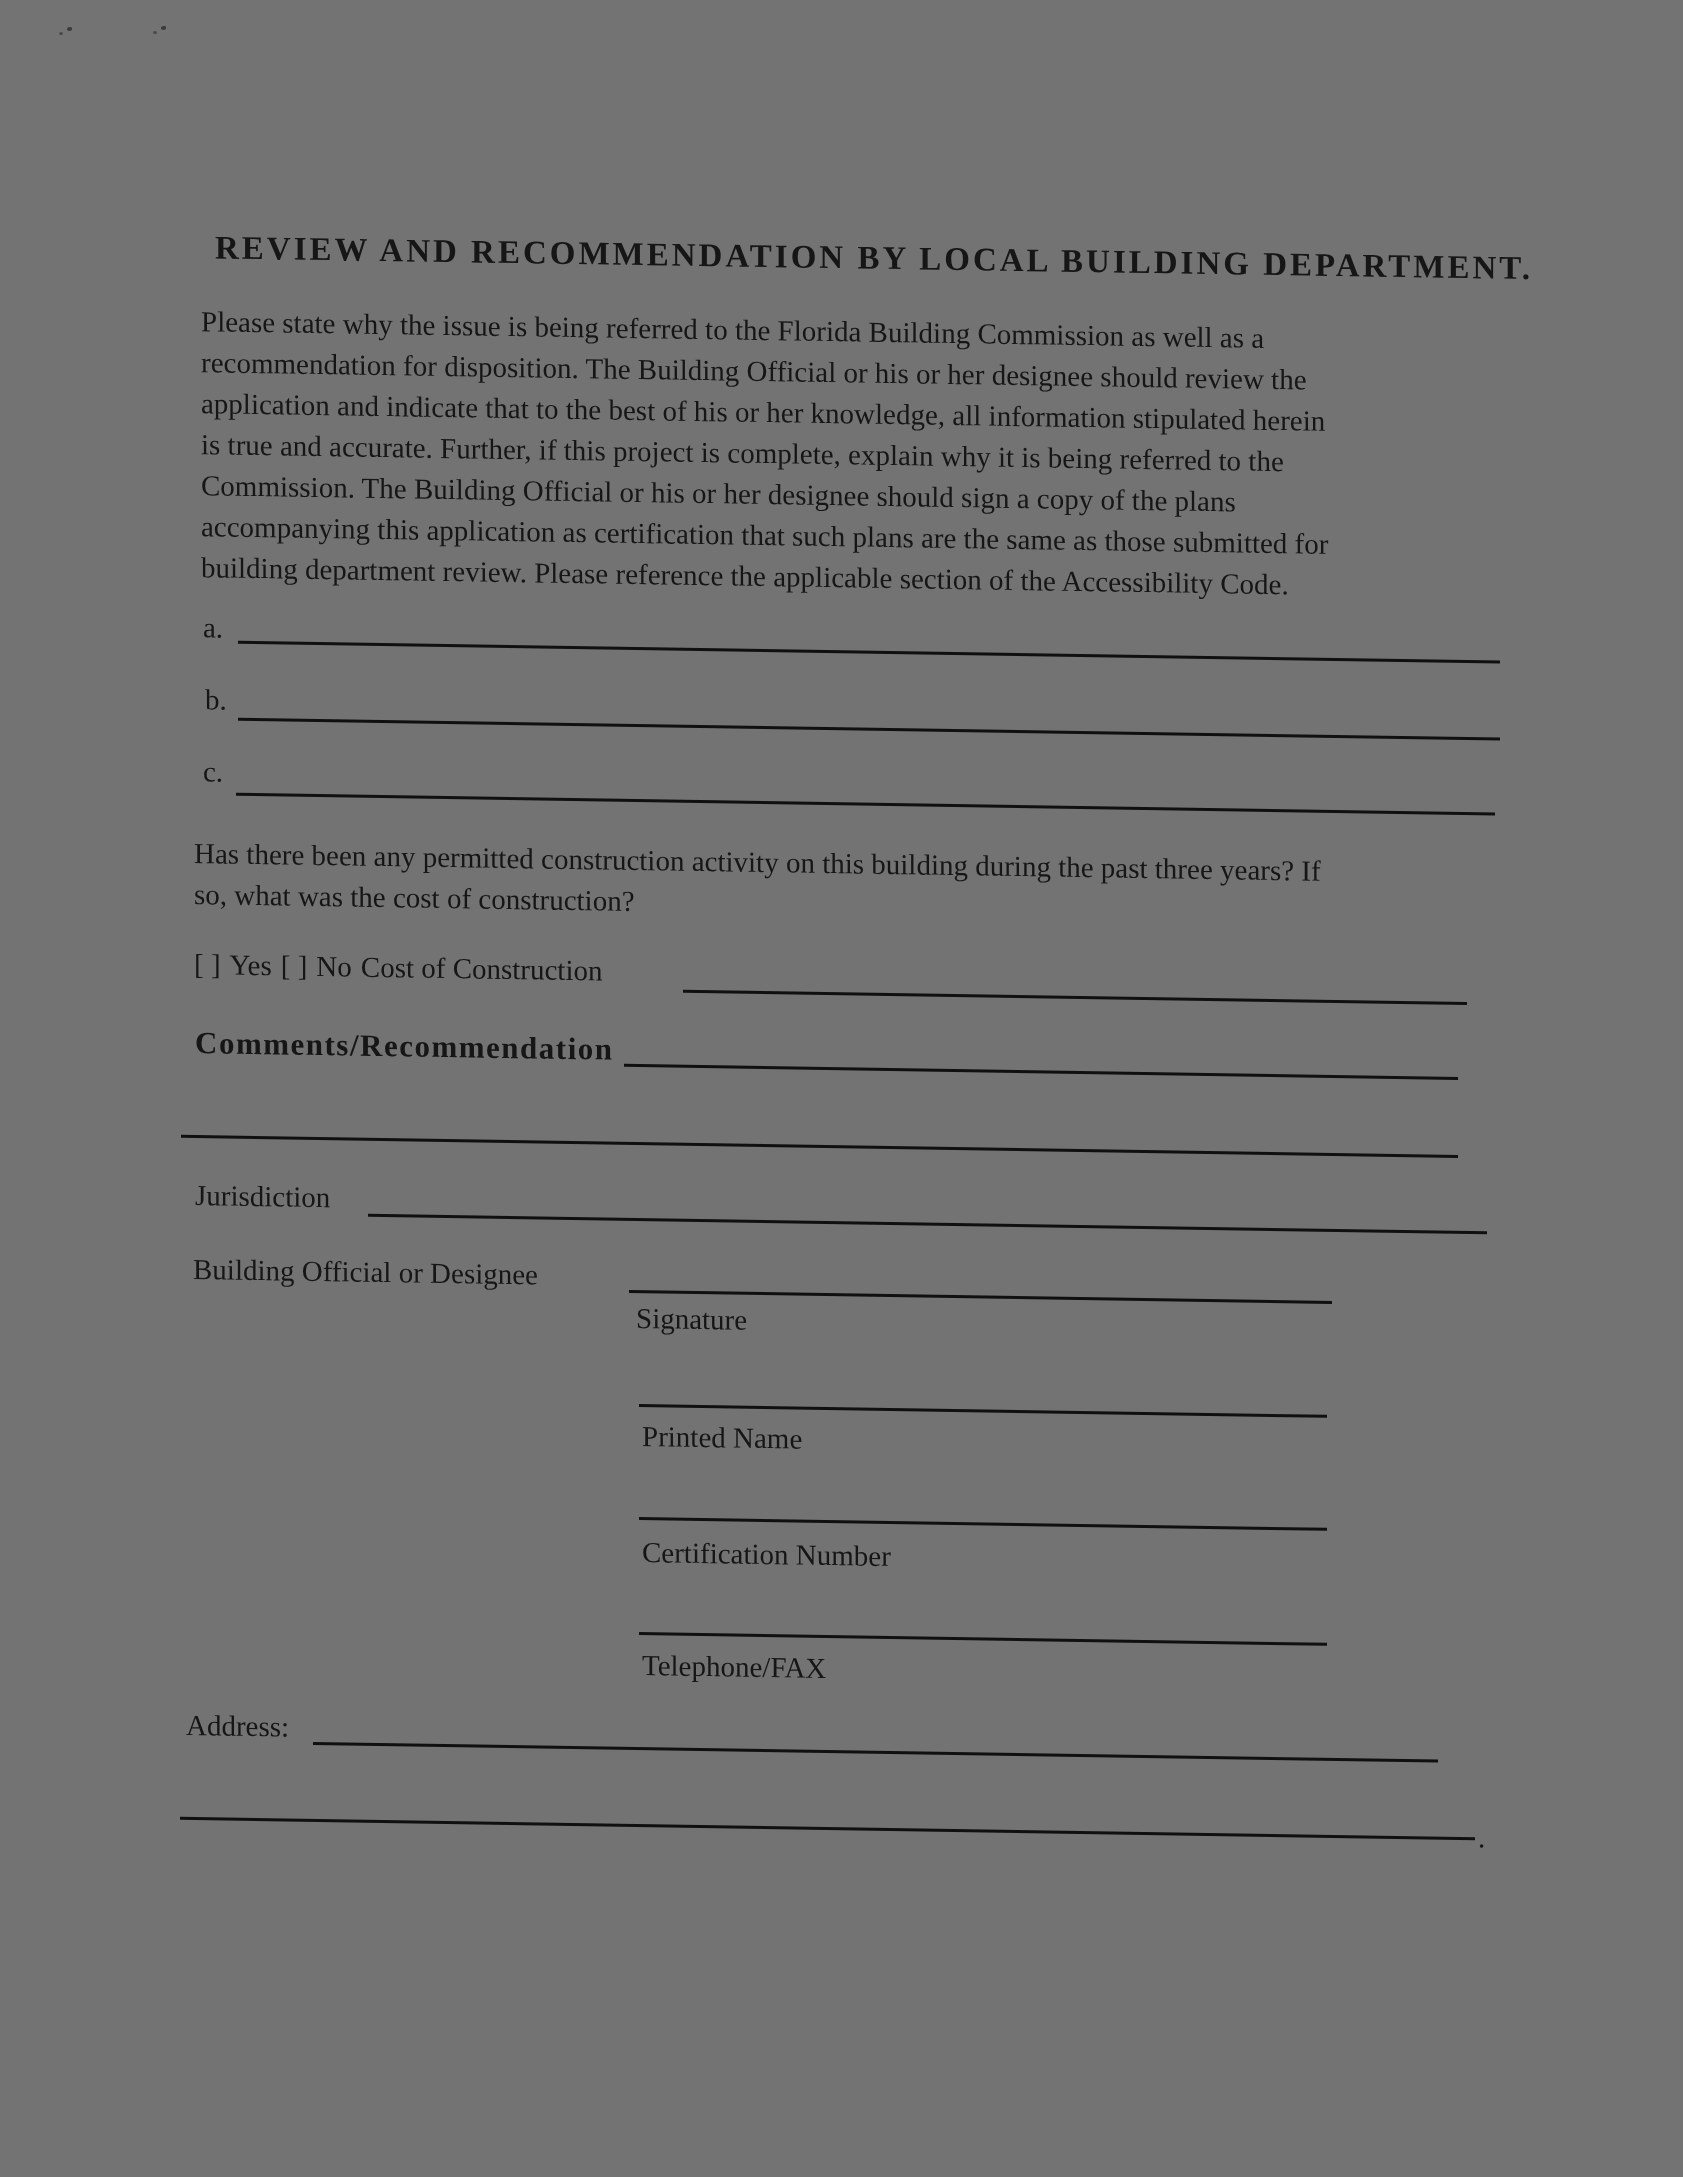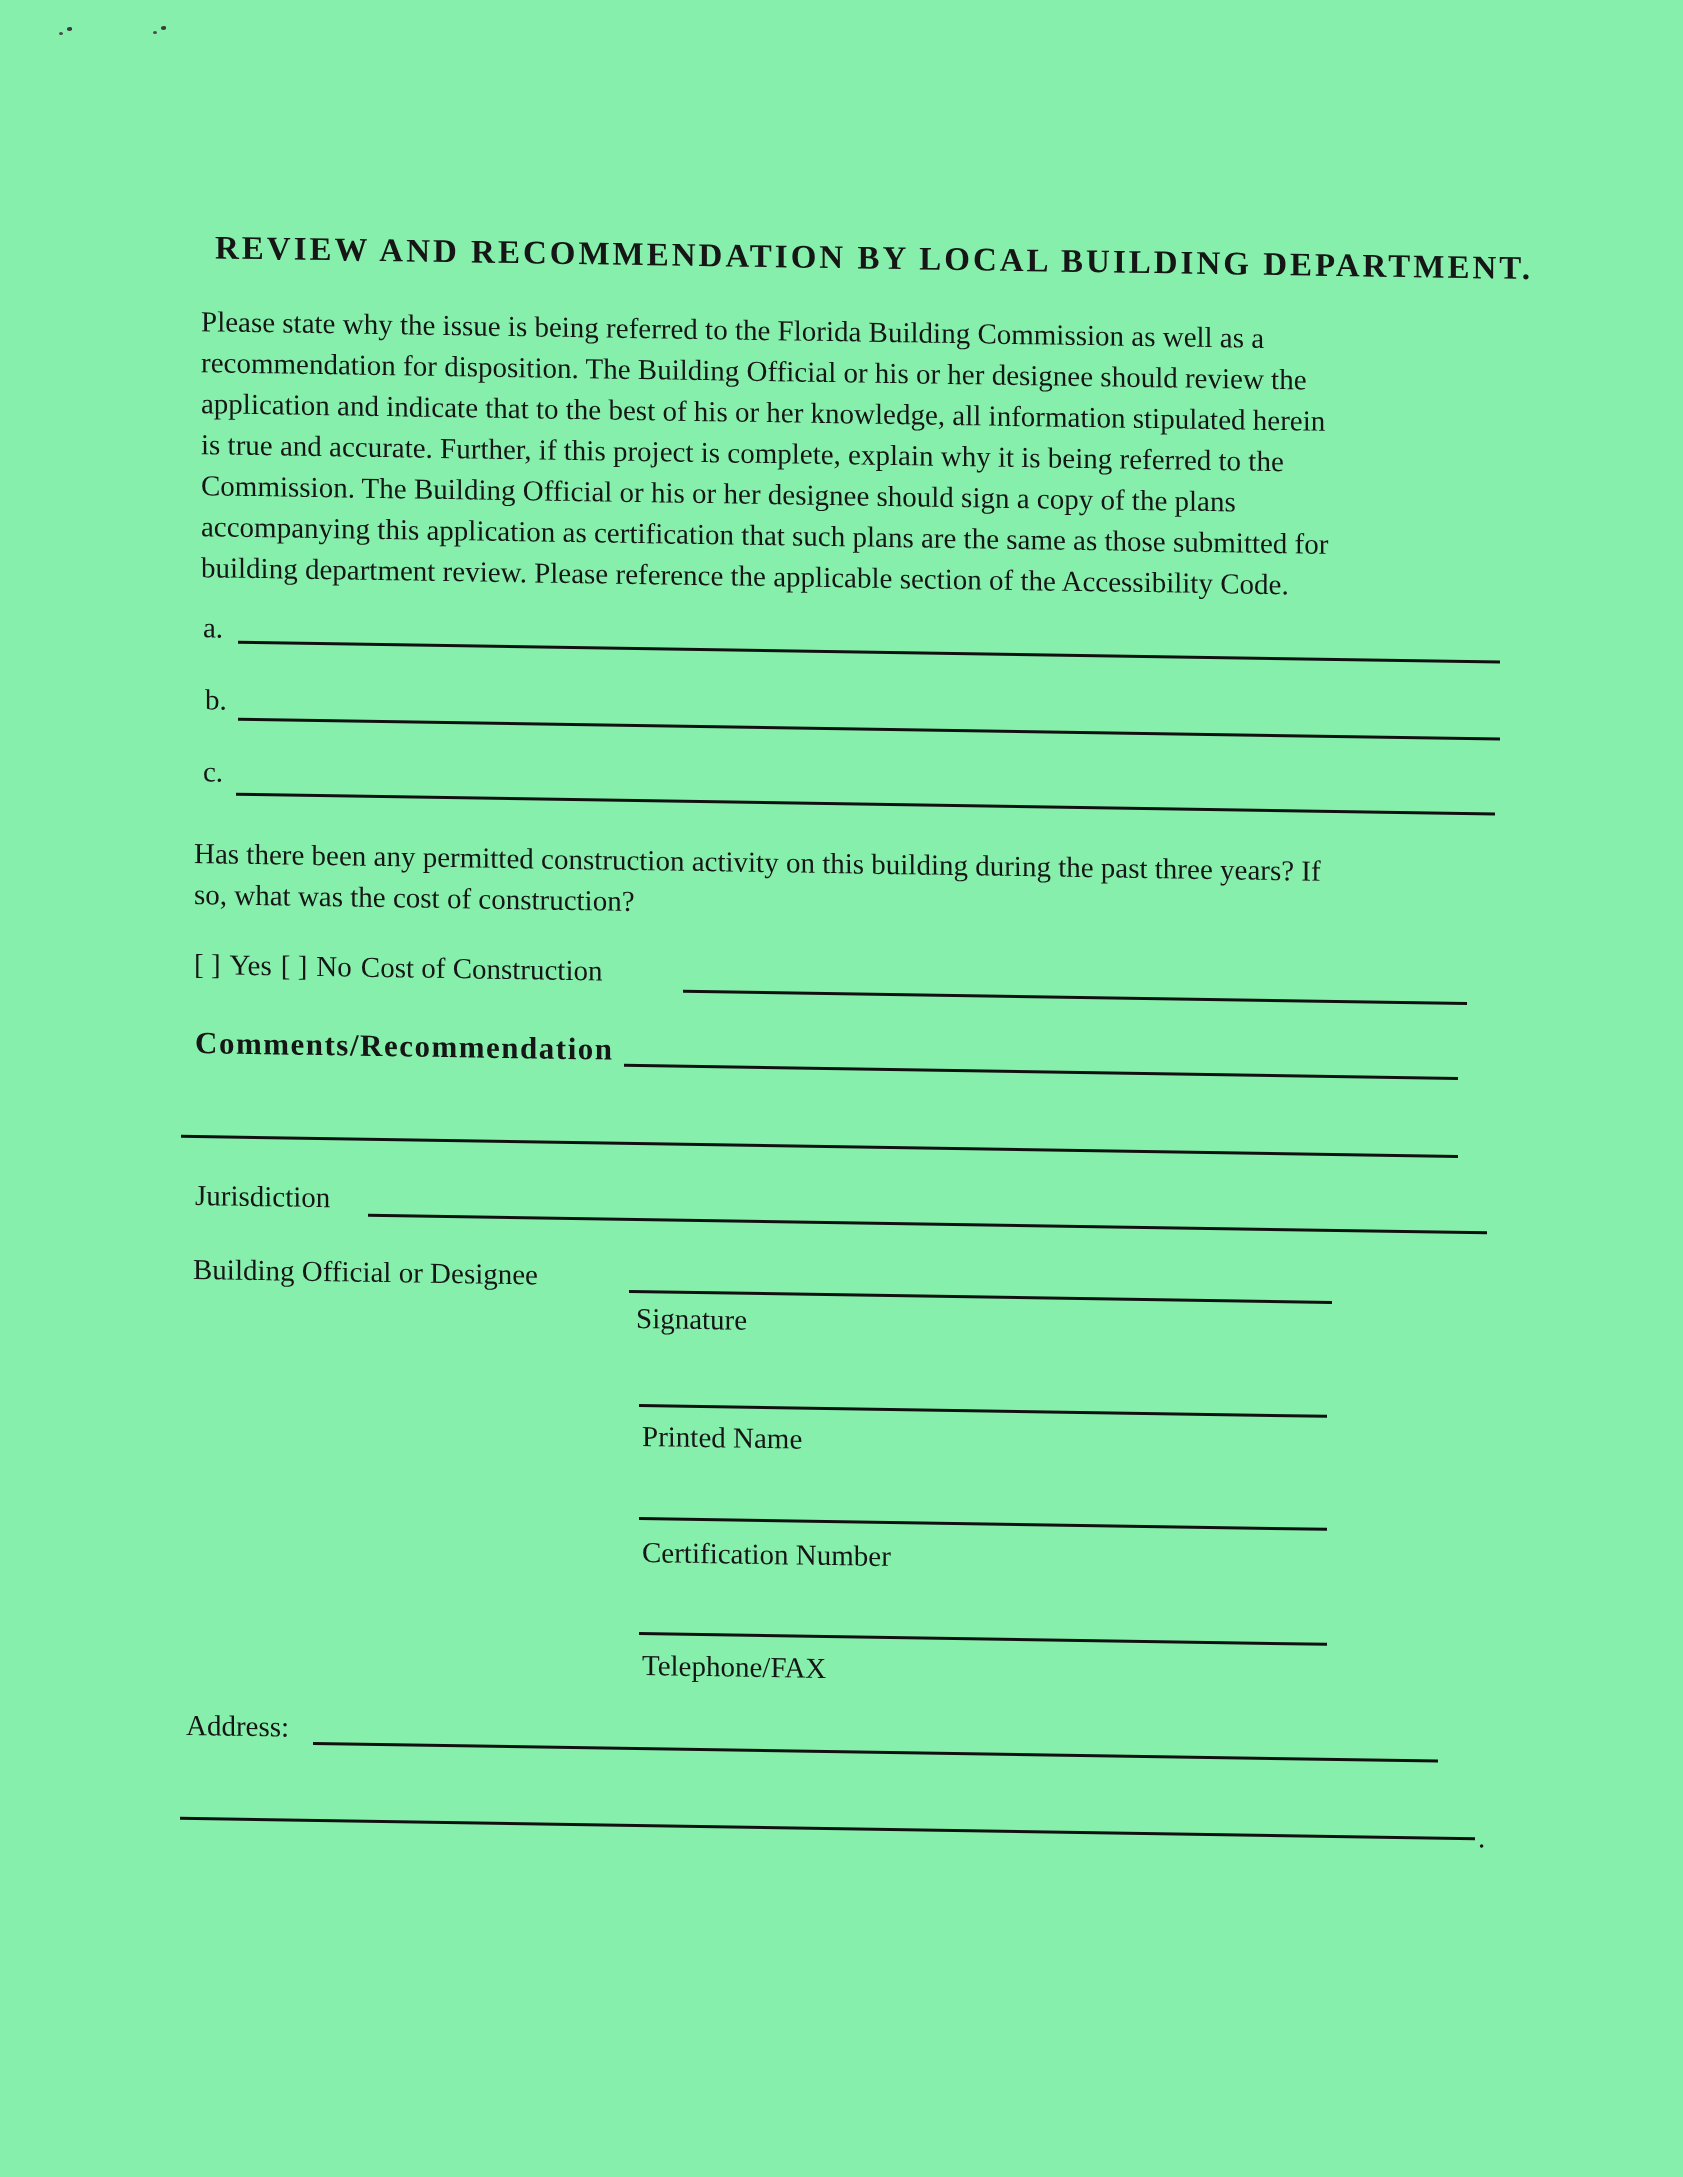--- a/index.html
+++ b/index.html
@@ -1,19 +1,19 @@
 <!DOCTYPE html>
 <html><head>
 <meta charset="utf-8">
 <style>
   html,body{margin:0;padding:0;background:#ffffff;}
   .page{
     position:relative;
     width:1683px;height:2177px;
-    background:#86efac;
+    background:#737373;
     overflow:hidden;
     font-family:"Liberation Serif", serif;
     color:#161616;
   }
   .skew{
     position:absolute;left:0;top:0;width:1683px;height:2177px;
     transform:skewY(0.9deg);
     transform-origin:0 0;
   }
   .t{

